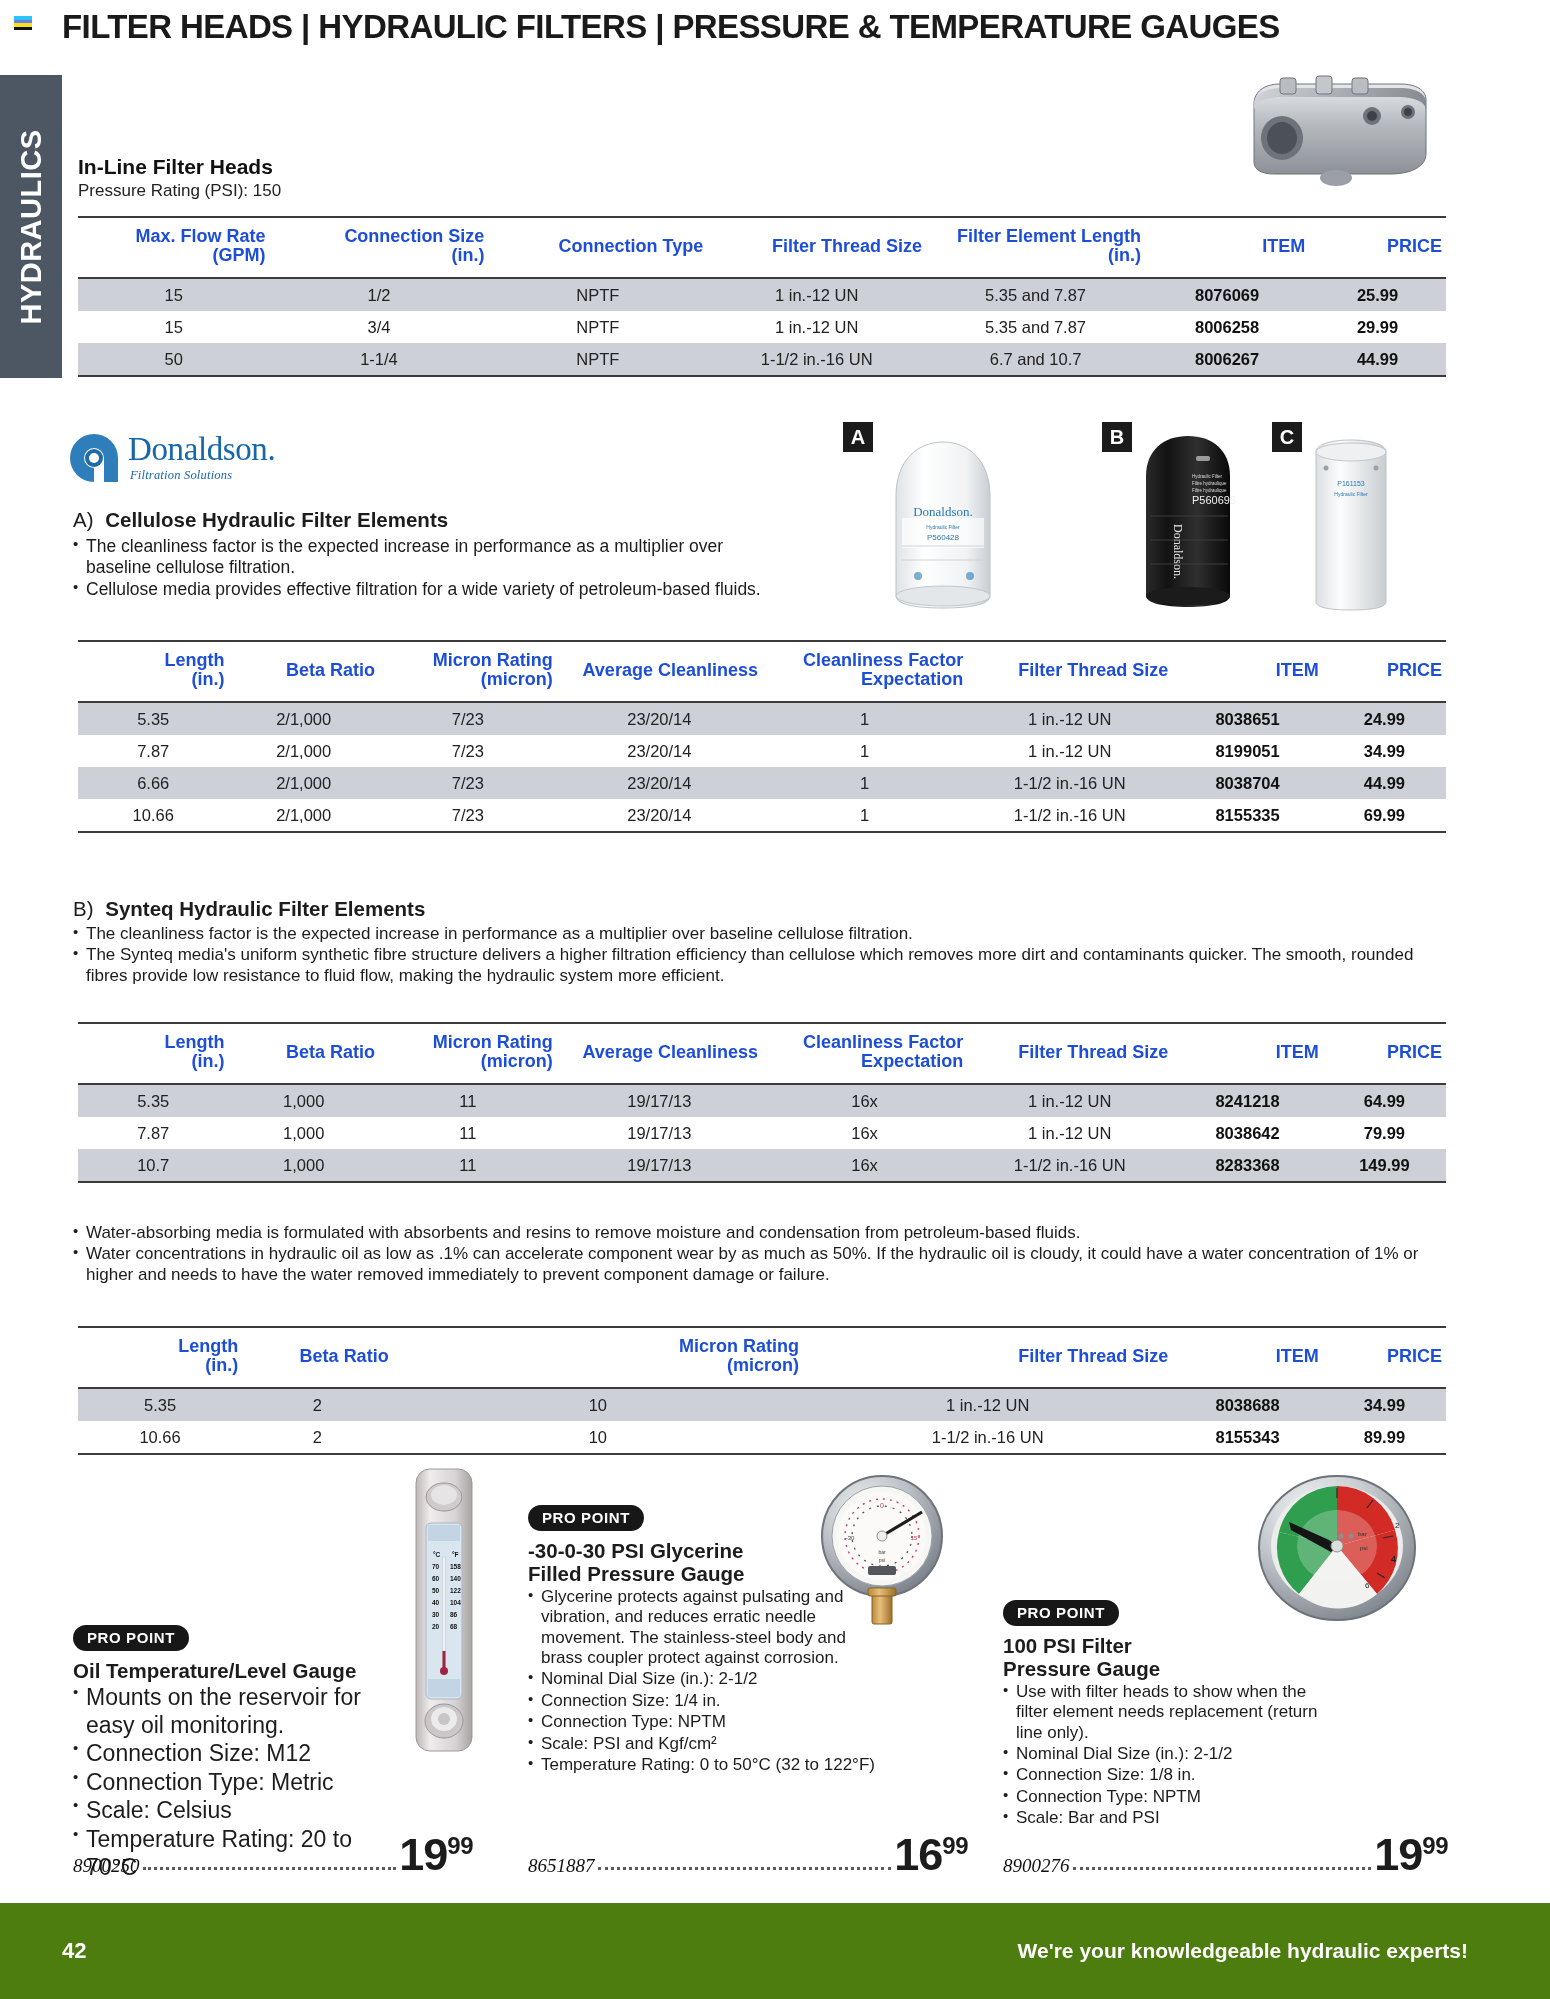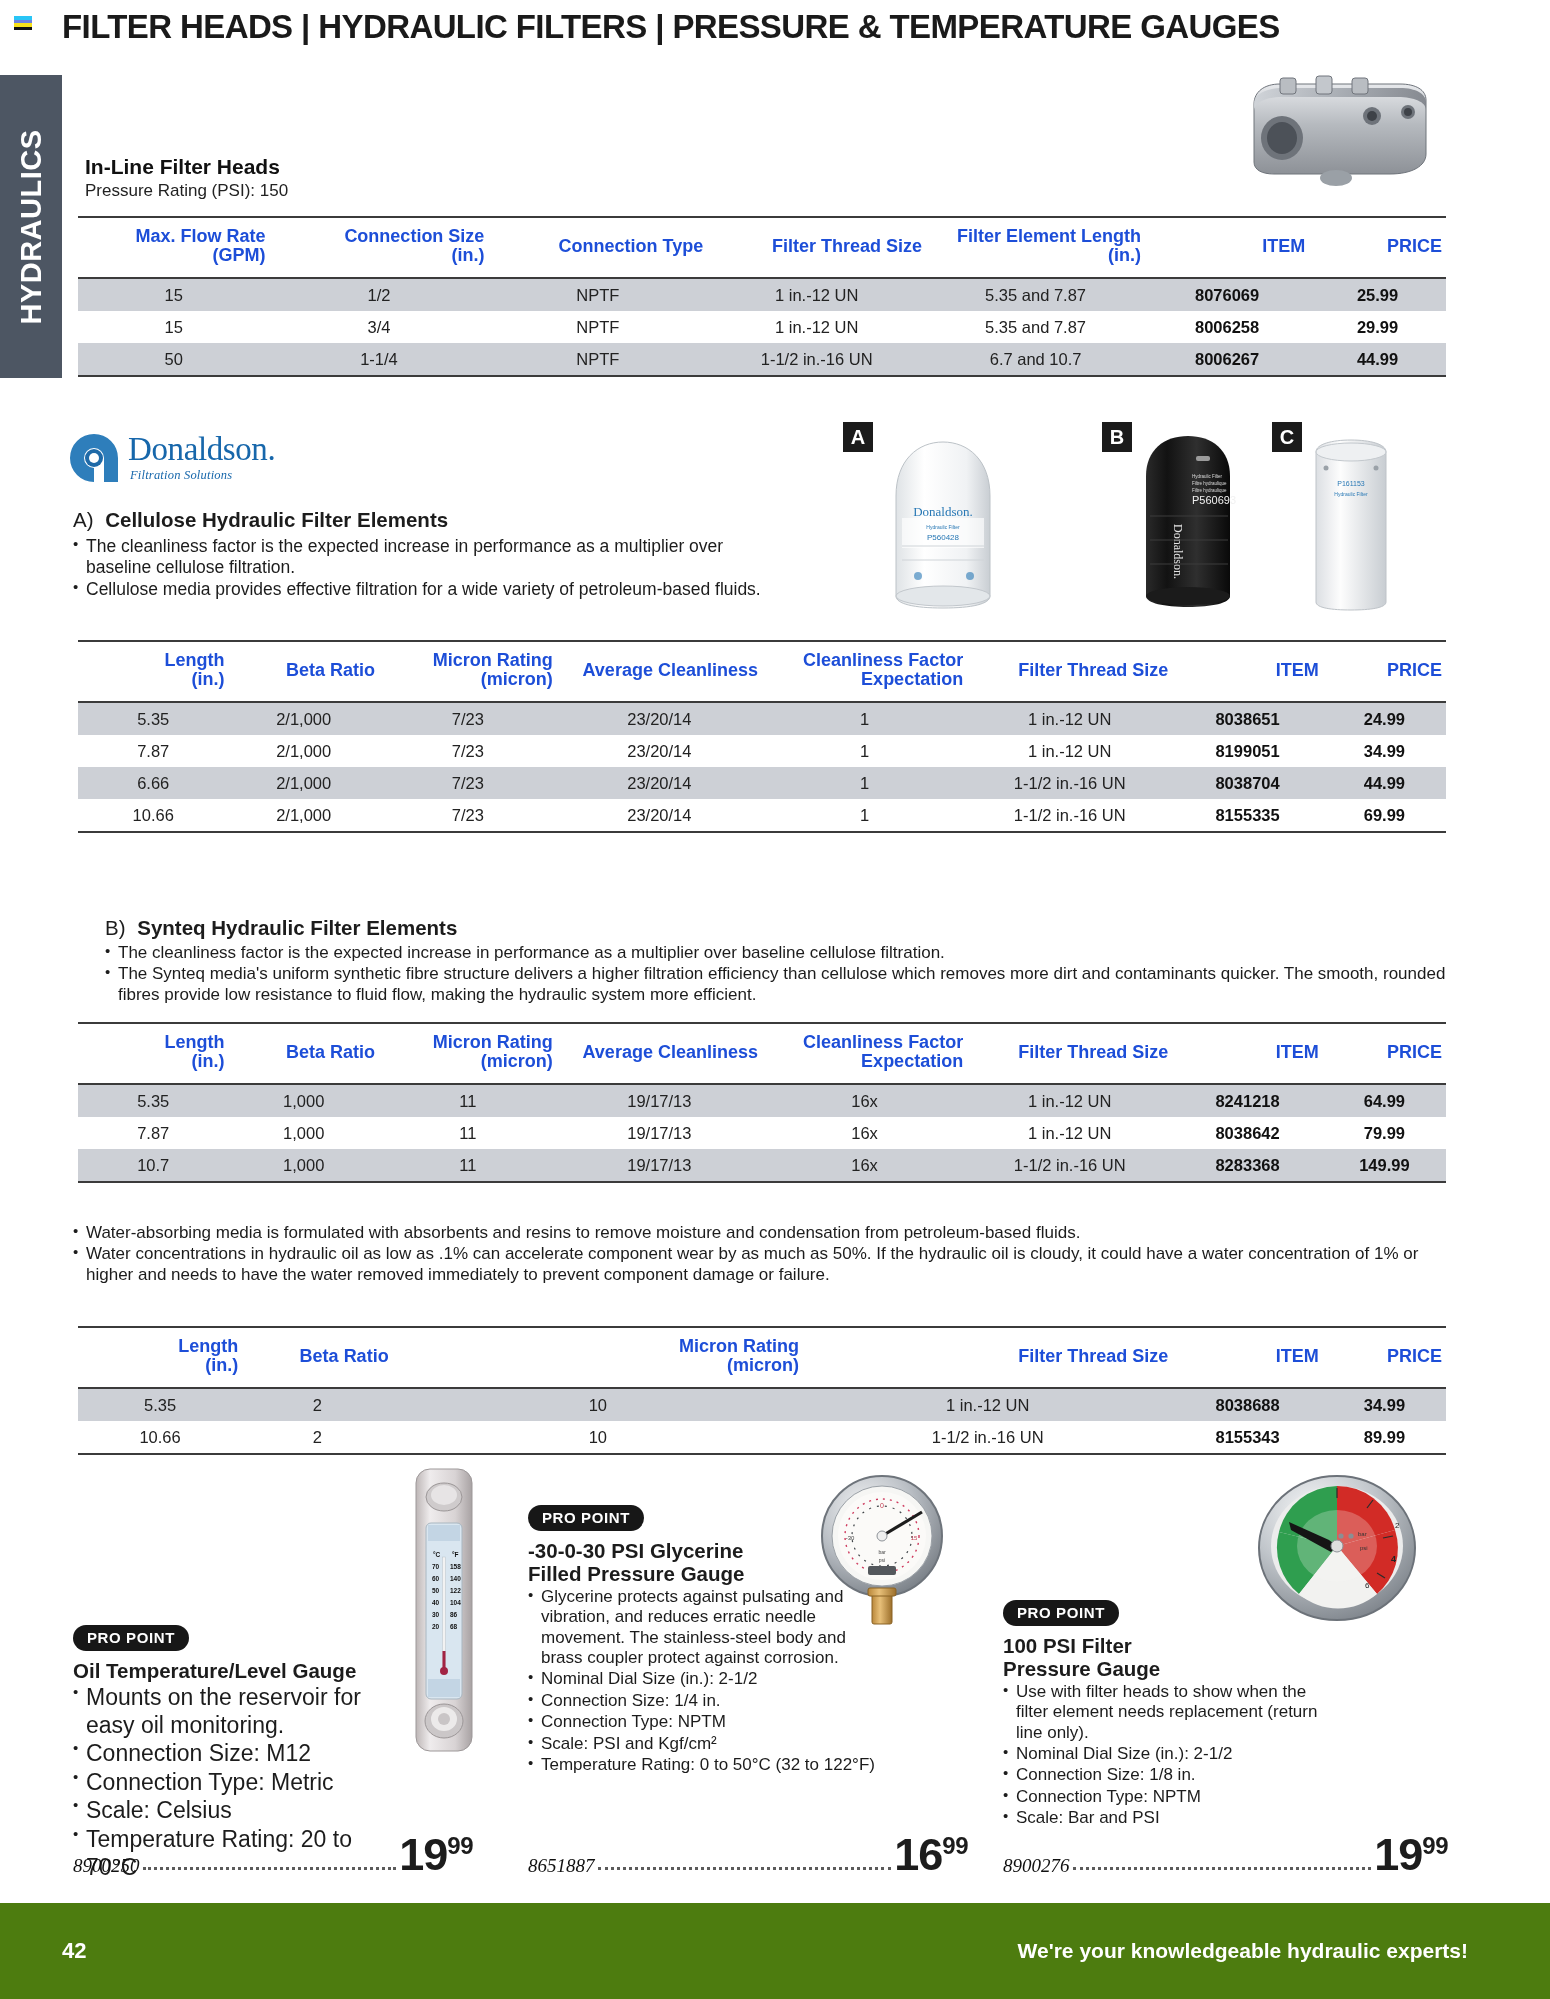--- a/index.html
+++ b/index.html
@@ -150,21 +150,21 @@
       <ellipse cx="42" cy="68" rx="21" ry="22" fill="#6e737a"></ellipse>
       <ellipse cx="42" cy="68" rx="15" ry="16" fill="#4c5158"></ellipse>
       <ellipse cx="132" cy="46" rx="9" ry="9" fill="#6e737a"></ellipse>
       <ellipse cx="132" cy="46" rx="5" ry="5" fill="#3e4248"></ellipse>
       <ellipse cx="168" cy="42" rx="7" ry="7" fill="#6e737a"></ellipse>
       <ellipse cx="168" cy="42" rx="4" ry="4" fill="#3e4248"></ellipse>
       <ellipse cx="96" cy="108" rx="16" ry="8" fill="#9aa0a6"></ellipse>
     </svg>
   </div>
 
-  <div style="position:absolute;left:85px;top:155px;">
+  <div style="position:absolute;left:78px;top:155px;">
     <div class="prod-title">In-Line Filter Heads</div>
     <div class="prod-sub">Pressure Rating (PSI): 150</div>
   </div>
 
   <div class="tbl-wrap" style="left:78px;top:216px;width:1368px;">
     <table class="cat">
       <thead>
           <tr>
             <th style="width: 14%;">Max. Flow Rate<br>(GPM)</th>
             <th style="width: 16%;">Connection Size<br>(in.)</th>
@@ -351,21 +351,21 @@
             <td>23/20/14</td>
             <td>1</td>
             <td>1-1/2 in.-16 UN</td>
             <td class="item">8155335</td>
             <td class="price">69.99</td>
           </tr>
         </tbody>
     </table>
   </div>
 
-  <div style="position:absolute;left:73px;top:916px;width:1375px;margin-left:32px;">
+  <div style="position:absolute;left:73px;top:897px;width:1375px;">
     <div style="font-size:20.5px;">
       <span>B)</span>
       <b style="margin-left:6px;">Synteq Hydraulic Filter Elements</b>
     </div>
     <ul class="bul" style="font-size:17px;margin-top:3px;">
         <li>The cleanliness factor is the expected increase in performance as a multiplier over baseline cellulose filtration.</li>
         <li>The Synteq media's uniform synthetic fibre structure delivers a higher filtration efficiency than cellulose which removes more dirt and contaminants quicker. The smooth, rounded fibres provide low resistance to fluid flow, making the hydraulic system more efficient.</li>
       </ul>
   </div>
 

